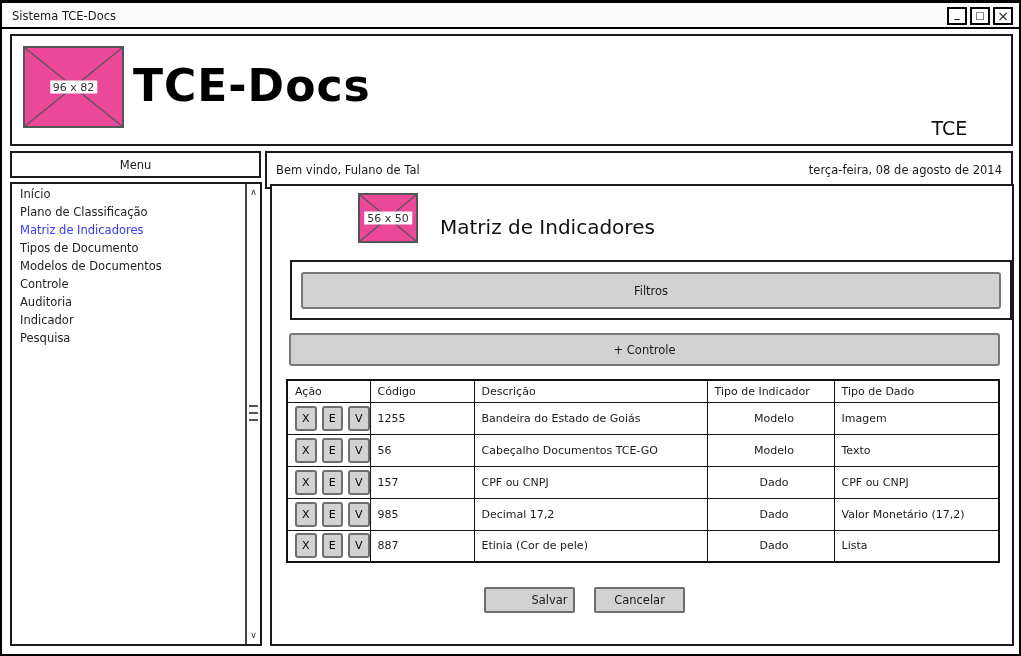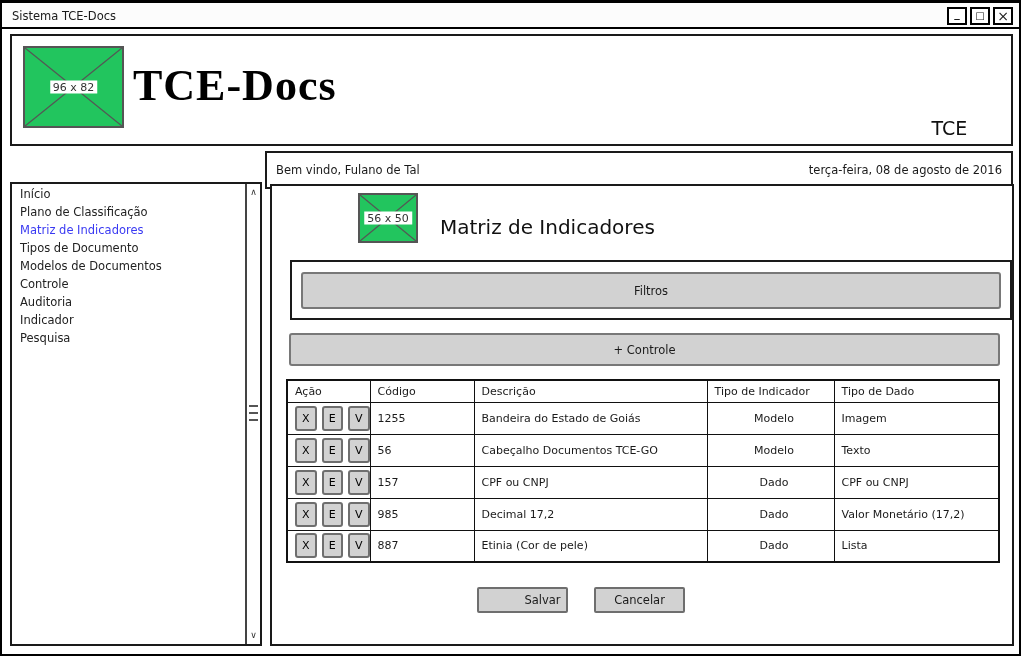--- a/index.html
+++ b/index.html
@@ -15,27 +15,27 @@
   .win-controls { position:absolute; right:6px; top:4px; display:flex; gap:3px; }
   .ctrl { width:20px; height:18px; border:2px solid #000; background:#fff; display:flex;
           align-items:center; justify-content:center; font-size:11px; line-height:1; cursor:pointer; }
   .ctrl.min span { transform:translateY(-3px); font-weight:bold; }
   .ctrl.max span { font-size:10px; }
   .ctrl.cls span { font-size:14px; }
 
   
   .header-box { position:absolute; left:8px; top:31px; width:1003px; height:112px;
                 border:2px solid #1a1a1a; background:#fff; }
-  .placeholder { position:absolute; border:2px solid #555; background:#22c55e; }
+  .placeholder { position:absolute; border:2px solid #555; background:#ec4899; }
   .placeholder svg { position:absolute; left:0; top:0; width:100%; height:100%; }
   .ph-label { position:absolute; top:50%; left:50%; transform:translate(-50%,-50%);
               background:#fff; padding:0 3px; font-size:11px; color:#333; white-space:nowrap; }
   .ph-logo { left:11px; top:10px; width:101px; height:82px; }
   .app-title { position:absolute; left:121px; top:24px; font-size:44px; font-weight:bold;
-               letter-spacing:1px; color:#000;font-family:Liberation Serif, serif; }
+               letter-spacing:1px; color:#000; }
   .ph-tce { left:892px; top:11px; width:91px; height:68px; }
   .tce-caption { position:absolute; left:892px; top:81px; width:91px; text-align:center;
                  font-size:19px; color:#111; }
 
   
   .menu-header { position:absolute; left:8px; top:148px; width:251px; height:27px;
                  border:2px solid #1a1a1a; display:flex; align-items:center; justify-content:center;
                  font-size:11.5px; background:#fff; }
   .welcome-bar { position:absolute; left:263px; top:148px; width:748px; height:38px;
                  border:2px solid #1a1a1a; display:flex; align-items:center;
@@ -80,21 +80,21 @@
   th.col-tdado, td.c-tdado { padding-left:14px; }
   td.c-acao { padding:0 0 0 4px; }
   .actions { display:flex; gap:5px; align-items:center; }
   .mini-btn { width:22px; height:25px; background:#d2d2d2; border:2px solid #6e6e6e;
               border-radius:3px; font-size:11px; font-family:"DejaVu Sans", sans-serif;
               display:flex; align-items:center; justify-content:center; cursor:pointer; padding:0; }
 
   .btn { position:absolute; top:401px; width:91px; height:26px; background:#d2d2d2;
          border:2px solid #6e6e6e; border-radius:2px; font-size:11.5px;
          display:flex; align-items:center; justify-content:center; cursor:pointer; }
-  .btn-save { left:205px;padding-left:40px; }
+  .btn-save { left:212px;padding-left:40px; }
   .btn-cancel { left:322px; }
 </style>
 </head>
 <body>
 
 <div class="window">
 
   <div class="titlebar">
     <div class="titlebar-text">Sistema TCE-Docs</div>
     <div class="win-controls">
@@ -115,23 +115,26 @@
       <svg viewBox="0 0 100 100" preserveAspectRatio="none">
         <line x1="0" y1="0" x2="100" y2="100" stroke="#555" stroke-width="1.3" vector-effect="non-scaling-stroke"></line>
         <line x1="100" y1="0" x2="0" y2="100" stroke="#555" stroke-width="1.3" vector-effect="non-scaling-stroke"></line>
       </svg>
       <span class="ph-label">96 x 82</span>
     </div>
     <div class="app-title">TCE-Docs</div>
     <div class="tce-caption">TCE</div>
   </div>
 
+  <div class="menu-header">
+    <span>Menu</span>
+  </div>
   <div class="welcome-bar">
     <span>Bem vindo, Fulano de Tal</span>
-    <span>terça-feira, 08 de agosto de 2016</span>
+    <span>terça-feira, 08 de agosto de 2014</span>
   </div>
 
   <div class="sidebar">
     <div class="menu-list">
       <div class="menu-item">Início</div>
       <div class="menu-item">Plano de Classificação</div>
       <div class="menu-item active">Matriz de Indicadores</div>
       <div class="menu-item">Tipos de Documento</div>
       <div class="menu-item">Modelos de Documentos</div>
       <div class="menu-item">Controle</div>

